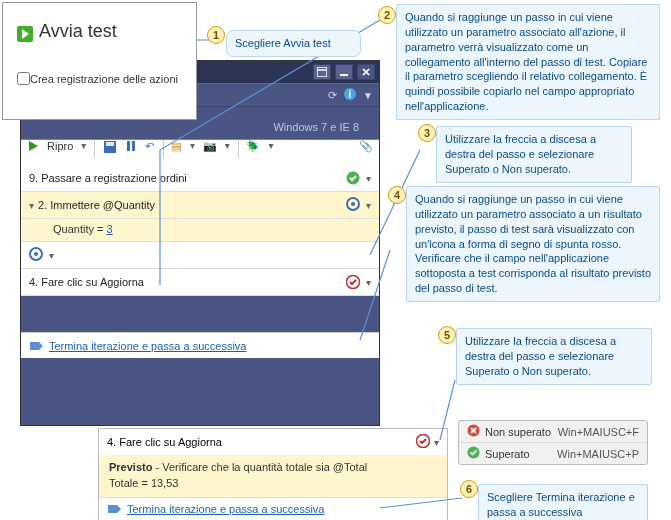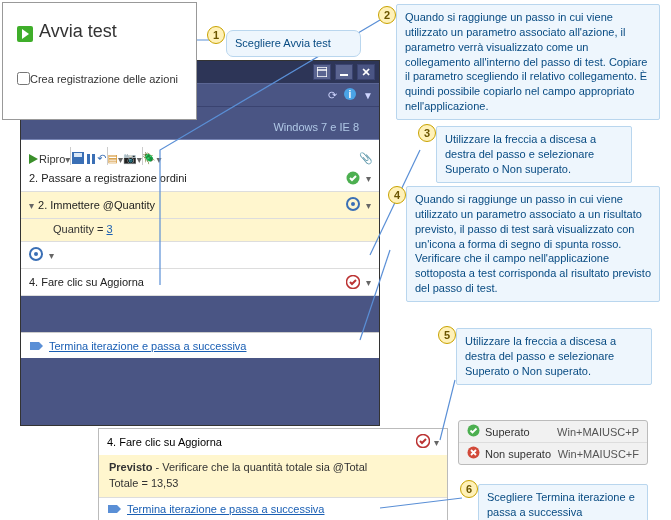--- a/index.html
+++ b/index.html
@@ -51,22 +51,22 @@
   .iter-row {
     height: 24px; display:flex; align-items:center; padding: 0 6px;
     gap: 6px; border-top:1px solid #5b6694; border-bottom:1px solid #3a4370;
     color:#dfe5ff; font-size:11px;
   }
   .arrow { color:#cfd6ff; font-size:10px;}
   .title-block { padding: 8px 10px 6px 10px; }
   .title-block .t1 { color:#fff; font-size:14px; line-height:1.25; }
   .title-block .t2 { color:#b0c8e6; font-size:11px; margin-top:6px; text-align:right; padding-right:10px;}
   .toolbar {
-    height: 26px; background:#fff; color:#333; display:flex; align-items:flex-end;
-    padding: 0 6px; border-top:1px solid #7784b3;
+    height: 26px; background:#fff; color:#333; display:flex; align-items:flex-start;
+    padding: 0 6px; gap:8px; border-top:1px solid #7784b3;
   }
   .toolbar .sep { width:1px; height:18px; background:#ccc;}
   .tool-icon { display:inline-flex; align-items:center; justify-content:center; color:#555;}
   .steps { background:#fff; color:#222; }
   .step {
     display:flex; align-items:center; justify-content:space-between;
     padding: 5px 8px; border-bottom:1px solid #ddd; min-height: 27px;
   }
   .step.active { background:#fff6ce; }
   .step-left { display:flex; align-items:center; gap:4px;}
@@ -230,21 +230,21 @@
     <span class="arrow" style="color:#666">▾</span>
     <span class="sep"></span>
     <span class="tool-icon" style="color:#c44">🪲</span>
     <span class="arrow" style="color:#666">▾</span>
     <span style="flex:1"></span>
     <span class="tool-icon" style="color:#777">📎</span>
   </div>
   <div class="steps">
     <div class="step">
       <div class="step-left">
-          <span>2. Passare a registrazione ordini</span>
+          <span>9. Passare a registrazione ordini</span>
         </div>
       <div class="step-right">
         <span class="status-green"><svg width="14" height="14">
               <circle cx="7" cy="7" r="6.5" fill="#4caf50"></circle>
               <path d="M4 7 L6 9 L10 5" stroke="#fff" stroke-width="2" fill="none"></path>
             </svg></span>
         <span class="caret">▾</span>
       </div>
     </div>
     <div class="step active">
@@ -324,36 +324,36 @@
         </svg>
       </span>
     <a href="#">Termina iterazione e passa a successiva</a>
   </div>
 </div>
 
 <div class="passfail">
   <div class="pf-row">
     <span class="pf-left">
       <span><svg width="13" height="13">
+            <circle cx="6.5" cy="6.5" r="6" fill="#d24a3a"></circle>
+            <path d="M4 4 L9 9 M9 4 L4 9" stroke="#fff" stroke-width="1.8"></path>
+          </svg></span>
+      <span>Non superato</span>
+    </span>
+    <span class="pf-right">Win+MAIUSC+F</span>
+  </div>
+  <div class="pf-row">
+    <span class="pf-left">
+      <span><svg width="13" height="13">
             <circle cx="6.5" cy="6.5" r="6" fill="#4caf50"></circle>
             <path d="M3.5 6.5 L5.5 8.5 L9.5 4.5" stroke="#fff" stroke-width="1.8" fill="none"></path>
           </svg></span>
       <span>Superato</span>
     </span>
     <span class="pf-right">Win+MAIUSC+P</span>
-  </div>
-  <div class="pf-row">
-    <span class="pf-left">
-      <span><svg width="13" height="13">
-            <circle cx="6.5" cy="6.5" r="6" fill="#d24a3a"></circle>
-            <path d="M4 4 L9 9 M9 4 L4 9" stroke="#fff" stroke-width="1.8"></path>
-          </svg></span>
-      <span>Non superato</span>
-    </span>
-    <span class="pf-right">Win+MAIUSC+F</span>
   </div>
 </div>
 
 <div class="callout callout-1">Scegliere Avvia test</div>
 <div class="callout callout-2">Quando si raggiunge un passo in cui viene utilizzato un parametro associato all'azione, il parametro verrà visualizzato come un collegamento all'interno del passo di test. Copiare il parametro scegliendo il relativo collegamento. È quindi possibile copiarlo nel campo appropriato nell'applicazione.</div>
 <div class="callout callout-3">Utilizzare la freccia a discesa a destra del passo e selezionare Superato o Non superato.</div>
 <div class="callout callout-4">Quando si raggiunge un passo in cui viene utilizzato un parametro associato a un risultato previsto, il passo di test sarà visualizzato con un'icona a forma di segno di spunta rosso. Verificare che il campo nell'applicazione sottoposta a test corrisponda al risultato previsto del passo di test.</div>
 <div class="callout callout-5">Utilizzare la freccia a discesa a destra del passo e selezionare Superato o Non superato.</div>
 <div class="callout callout-6">Scegliere Termina iterazione e passa a successiva</div>
 

